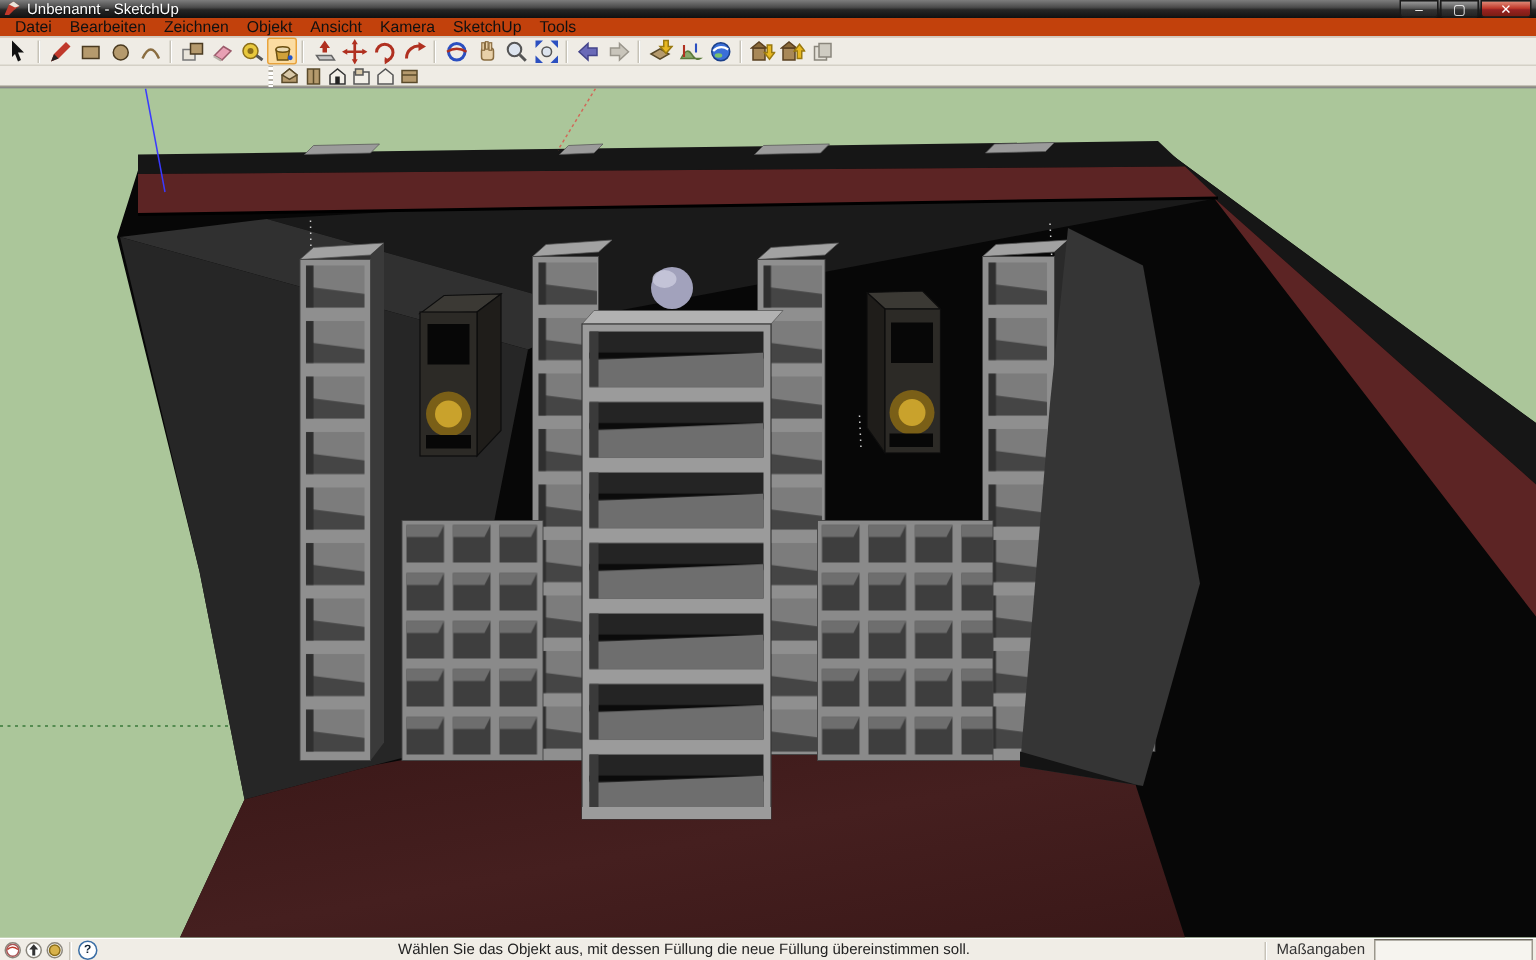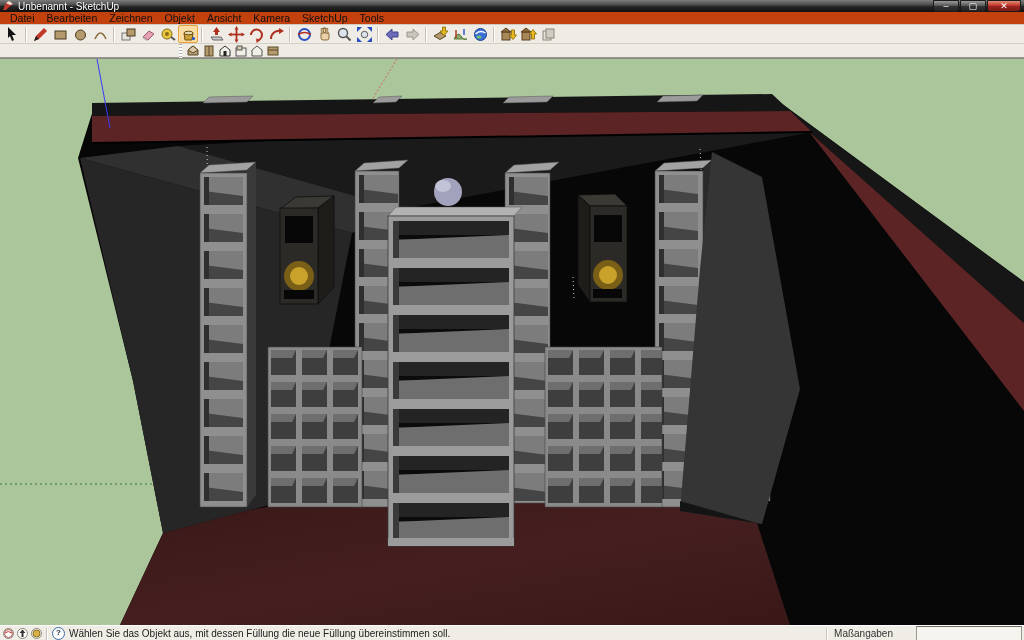--- a/index.html
+++ b/index.html
@@ -39,22 +39,22 @@
 
   
   .statusbar{height:15px;background:#f0ede6;border-top:1px solid #fff;display:flex;align-items:center;
     font-size:10px;color:#222;}
   .sicon{width:11px;height:11px;border-radius:50%;border:1px solid #8a867c;margin-left:3px;
     display:inline-flex;align-items:center;justify-content:center;background:#fdfdfb;box-sizing:border-box;}
   .sicon svg{display:block;}
   .ssep{width:1px;height:12px;background:#c7c3b8;border-right:1px solid #fff;margin:0 4px;}
   .helpicon{width:11px;height:11px;border-radius:50%;border:1px solid #3a6ea5;background:#fff;color:#123;
     font-size:8px;font-weight:bold;text-align:center;line-height:10px;margin-right:4px;}
-  .hint{flex:1;white-space:nowrap;overflow:hidden;}
-  .measure-label{color:#333;margin:0 23px 0 0;}
+  .hint{flex:1;white-space:nowrap;overflow:hidden;text-align:center;}
+  .measure-label{color:#333;margin:0 6px 0 0;}
   .measure-box{width:100px;height:12px;border:1px solid #9b978c;border-top-color:#6f6b60;background:#f6f4ef;
     font-size:10px;margin-right:2px;font-family:"Liberation Sans",sans-serif;}
   .sdiv{width:1px;height:12px;background:#c7c3b8;border-right:1px solid #fff;margin-right:6px;}
 </style>
 </head>
 <body>
 
 <div class="window">
 
   <div class="titlebar">

